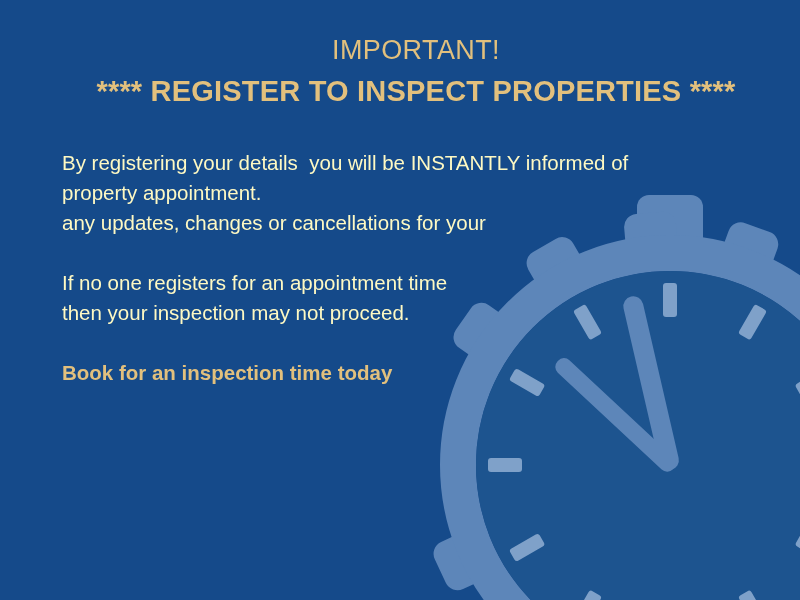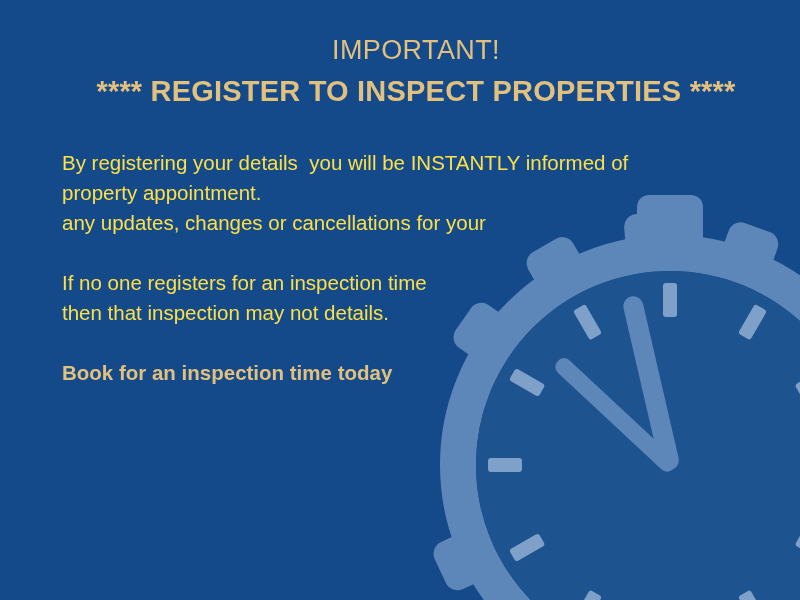--- a/index.html
+++ b/index.html
@@ -60,21 +60,21 @@
   }
   .para {
     margin:0;
   }
   .para + .para { margin-top:0;font-family:Liberation Serif, serif; }
 
   .line {
     display:block;
     font-size:20.5px;
     line-height:30px;
-    color:#fde047;
+    color:#fef9c3;
     white-space:pre;
     font-weight:400;
   }
   .spacer-line { display:block; height:30px; }
 
   .line.gold {
     color:#e2c07d;
     font-weight:700;
   }
 </style>
@@ -190,22 +190,22 @@
 
     <div class="para">
       <span class="line">By registering your details  you will be INSTANTLY informed of</span>
       <span class="line">property appointment.</span>
       <span class="line">any updates, changes or cancellations for your</span>
     </div>
 
     <span class="spacer-line"></span>
 
     <div class="para">
-      <span class="line">If no one registers for an inspection time</span>
-      <span class="line">then that inspection may not details.</span>
+      <span class="line">If no one registers for an appointment time</span>
+      <span class="line">then your inspection may not proceed.</span>
     </div>
 
     <span class="spacer-line"></span>
 
 
     <div class="para">
       <span class="line gold">Book for an inspection time today</span>
     </div>
 
   </div>

